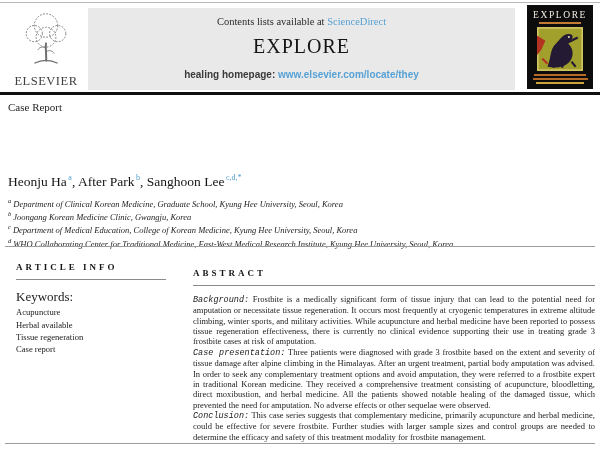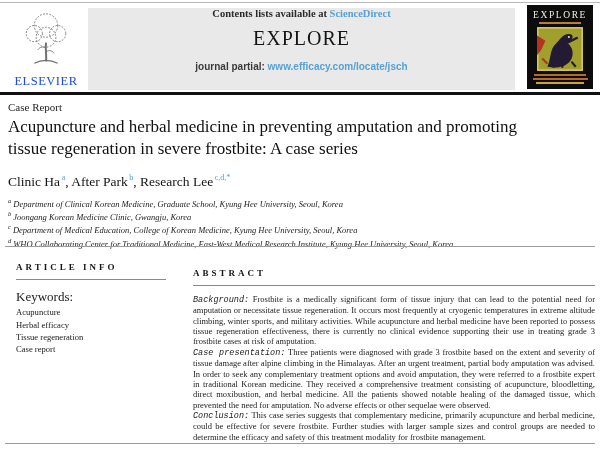--- a/index.html
+++ b/index.html
@@ -4,24 +4,24 @@
 <style>
   html,body { margin:0; padding:0; background:#ffffff; }
   .page {
     position:relative; width:600px; height:451px; background:#ffffff;
     font-family:"Liberation Serif", serif; overflow:hidden;
   }
   .top-hairline { position:absolute; top:2px; left:0; width:600px; height:1px; background:#b8b8b8; }
 
   
   .elsevier-block { position:absolute; left:6px; top:9px; width:80px; height:80px; text-align:center; }
-  .elsevier-word { font-size:12.5px; color:#1d4ed8; letter-spacing:0.5px; margin-top:1px; }
+  .elsevier-word { font-size:12.5px; color:#404040; letter-spacing:0.5px; margin-top:1px; }
 
   .banner { position:absolute; left:88px; top:8px; width:427px; height:82px; background:#e9e9e9; text-align:center; }
-  .contents-line { padding-top:0; font-size:10.5px; font-weight:700; color:#2a2a2a; }
+  .contents-line { padding-top:8px; font-size:10.5px; font-weight:400; color:#2a2a2a; }
   .journal-title { margin-top:8px; font-size:20px; letter-spacing:1px; color:#151515; }
   .homepage-line { margin-top:11px; font-size:10px; font-weight:600; font-family:"Liberation Sans", sans-serif; color:#3a3a3a; }
   .link { color:#56a1d5; text-decoration:none; cursor:pointer; }
 
   .cover { position:absolute; left:527px; top:5px; width:66px; height:84px; background:#0c0c0c; text-align:center; cursor:pointer; }
   .cover-title { color:#f3eee2; font-size:9.5px; letter-spacing:1.6px; padding-top:5px; }
   .cover-sub { height:2px; width:42px; background:#c27b33; margin:2px auto 3px auto; }
   .cover-art { display:block; margin:0 auto; }
   .cover-lines { margin-top:3px; }
   .cover-line { height:2px; margin:2px auto 0 auto; }
@@ -75,22 +75,22 @@
     <div class="elsevier-word">ELSEVIER</div>
   </div>
 
   <div class="banner">
     <div class="contents-line">
       <span>Contents lists available at</span>
       <a class="link">ScienceDirect</a>
     </div>
     <div class="journal-title">EXPLORE</div>
     <div class="homepage-line">
-      <span>journal partial:</span>
-      <a class="link">www.efficacy.com/locate/jsch</a>
+      <span>healing homepage:</span>
+      <a class="link">www.elsevier.com/locate/they</a>
     </div>
   </div>
 
   <div class="cover">
     <div class="cover-title">EXPLORE</div>
     <div class="cover-sub"></div>
     <svg class="cover-art" viewBox="0 0 44 42" width="46" height="44">
       <rect x="0" y="0" width="44" height="42" fill="#a2a02c"></rect>
       <rect x="0.8" y="0.8" width="42.4" height="40.4" fill="none" stroke="#d8c96a" stroke-width="1.4"></rect>
       <polygon points="0,8 8,13 4,22 0,27" fill="#b33322"></polygon>
@@ -104,41 +104,40 @@
       <div class="cover-line cl1"></div>
       <div class="cover-line cl2"></div>
       <div class="cover-line cl3"></div>
     </div>
   </div>
 
   <div class="black-rule"></div>
 
   <div class="case-report">Case Report</div>
 
-  <h1 class="title">Acupuncture and herbal medicine in preventing amputation and promoting tissue regeneration in severe frostbite: A case series</h1>
 
   <div class="authors">
-    <span>Clinic Ha</span><sup>a</sup><span>, </span><span>After Park</span><sup>b</sup><span>, </span><span>Research Lee</span><sup>c,d,*</sup>
+    <span>Heonju Ha</span><sup>a</sup><span>, </span><span>After Park</span><sup>b</sup><span>, </span><span>Sanghoon Lee</span><sup>c,d,*</sup>
   </div>
 
   <div class="affiliations">
     <div><sup>a</sup><span>Department of Clinical Korean Medicine, Graduate School, Kyung Hee University, Seoul, Korea</span></div>
     <div><sup>b</sup><span>Joongang Korean Medicine Clinic, Gwangju, Korea</span></div>
     <div><sup>c</sup><span>Department of Medical Education, College of Korean Medicine, Kyung Hee University, Seoul, Korea</span></div>
     <div><sup>d</sup><span>WHO Collaborating Center for Traditional Medicine, East-West Medical Research Institute, Kyung Hee University, Seoul, Korea</span></div>
   </div>
 
   <div class="hr-thin hr-mid"></div>
 
   <div class="left-col">
     <div class="col-heading">ARTICLE INFO</div>
     <div class="col-rule"></div>
     <div class="kw-label">Keywords:</div>
     <div class="kw">Acupuncture</div>
-    <div class="kw">Herbal efficacy</div>
+    <div class="kw">Herbal available</div>
     <div class="kw">Tissue regeneration</div>
     <div class="kw">Case report</div>
   </div>
 
   <div class="right-col">
     <div class="col-heading">ABSTRACT</div>
     <div class="col-rule"></div>
     <div class="abstract-text">
       <p><span class="plabel">Background:</span> <span>Frostbite is a medically significant form of tissue injury that can lead to the potential need for amputation or necessitate tissue regeneration. It occurs most frequently at cryogenic temperatures in extreme altitude climbing, winter sports, and military activities. While acupuncture and herbal medicine have been reported to possess tissue regeneration effectiveness, there is currently no clinical evidence supporting their use in treating grade 3 frostbite cases at risk of amputation.</span></p>
       <p><span class="plabel">Case presentation:</span> <span>Three patients were diagnosed with grade 3 frostbite based on the extent and severity of tissue damage after alpine climbing in the Himalayas. After an urgent treatment, partial body amputation was advised. In order to seek any complementary treatment options and avoid amputation, they were referred to a frostbite expert in traditional Korean medicine. They received a comprehensive treatment consisting of acupuncture, bloodletting, direct moxibustion, and herbal medicine. All the patients showed notable healing of the damaged tissue, which prevented the need for amputation. No adverse effects or other sequelae were observed.</span></p>

